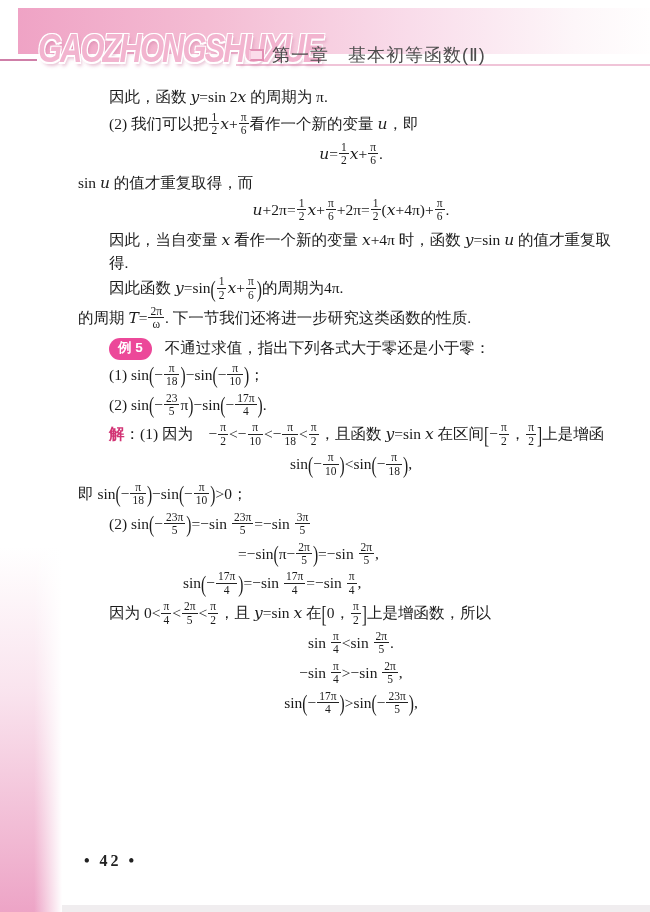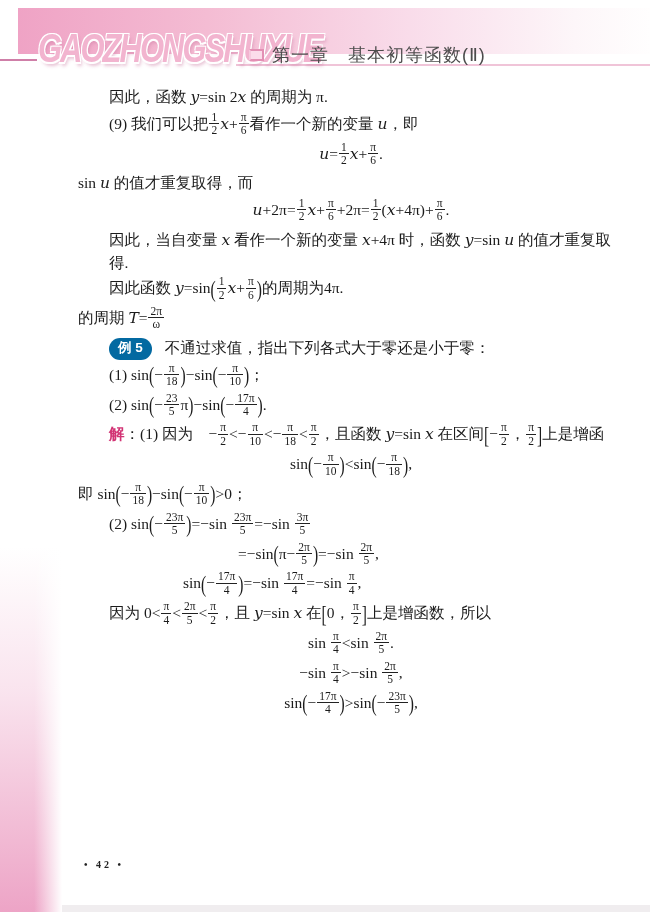--- a/index.html
+++ b/index.html
@@ -35,52 +35,52 @@
   .l-ind{padding-left:31px;}
   .l-ctr{text-align:center;}
   .tx{white-space:pre-wrap;}
   .iv{font-style:italic;font-family:"DejaVu Serif","Liberation Serif",serif;}
   .bv{font-weight:bold;}
   .sp{display:inline-block;transform:scaleY(1.45);transform-origin:center;vertical-align:-1px;}
   .frac{display:inline-block;vertical-align:middle;text-align:center;line-height:1.08;
         font-size:11.5px;margin:0 1px;position:relative;top:-2px;}
   .frac .fn{display:block;padding:0 2px;}
   .frac .fd{display:block;border-top:1px solid #222;padding:0 2px;}
-  .ex-badge{display:inline-block;background:#0369a1;color:#fff;border-radius:11px;
+  .ex-badge{display:inline-block;background:#ec4899;color:#fff;border-radius:11px;
         padding:1px 9px 2px;font-size:13.5px;font-weight:bold;
         font-family:"Liberation Sans","DejaVu Sans",sans-serif;margin-right:9px;vertical-align:1px;}
   .solve{color:#d23374;font-weight:bold;}
 
-  .page-number{position:absolute;left:84px;bottom:42px;font-size:10px;font-weight:bold;
+  .page-number{position:absolute;left:84px;bottom:42px;font-size:16px;font-weight:bold;
         letter-spacing:3px;color:#222;}
 </style>
 </head>
 <body>
 
 <div class="page">
 
   <div class="band"></div>
   <div class="rule-left"></div>
   <div class="rule-right"></div>
   <div class="watermark">GAOZHONGSHUXUE</div>
 
   <div class="chapter-row">
     <span class="chapter-icon"></span>
     <span class="chapter-title">第一章　基本初等函数(Ⅱ)</span>
   </div>
 
   <div class="content">
       <div class="line l-ind"><span class="tx">因此，函数 </span><span class="iv">y</span><span class="tx">=sin 2</span><span class="iv">x</span><span class="tx"> 的周期为 π.</span></div>
-      <div class="line l-ind"><span class="tx">(9) 我们可以把</span><span class="frac"><span class="fn">1</span><span class="fd">2</span></span><span class="iv">x</span><span class="tx">+</span><span class="frac"><span class="fn">π</span><span class="fd">6</span></span><span class="tx">看作一个新的变量 </span><span class="iv">u</span><span class="tx">，即</span></div>
+      <div class="line l-ind"><span class="tx">(2) 我们可以把</span><span class="frac"><span class="fn">1</span><span class="fd">2</span></span><span class="iv">x</span><span class="tx">+</span><span class="frac"><span class="fn">π</span><span class="fd">6</span></span><span class="tx">看作一个新的变量 </span><span class="iv">u</span><span class="tx">，即</span></div>
       <div class="line l-ctr"><span class="iv">u</span><span class="tx">=</span><span class="frac"><span class="fn">1</span><span class="fd">2</span></span><span class="iv">x</span><span class="tx">+</span><span class="frac"><span class="fn">π</span><span class="fd">6</span></span><span class="tx">.</span></div>
       <div class="line l-flush"><span class="tx">sin </span><span class="iv">u</span><span class="tx"> 的值才重复取得，而</span></div>
       <div class="line l-ctr"><span class="iv">u</span><span class="tx">+2π=</span><span class="frac"><span class="fn">1</span><span class="fd">2</span></span><span class="iv">x</span><span class="tx">+</span><span class="frac"><span class="fn">π</span><span class="fd">6</span></span><span class="tx">+2π=</span><span class="frac"><span class="fn">1</span><span class="fd">2</span></span><span class="tx">(</span><span class="iv">x</span><span class="tx">+4π)+</span><span class="frac"><span class="fn">π</span><span class="fd">6</span></span><span class="tx">.</span></div>
       <div class="line l-ind"><span class="tx">因此，当自变量 </span><span class="iv">x</span><span class="tx"> 看作一个新的变量 </span><span class="iv">x</span><span class="tx">+4π 时，函数 </span><span class="iv">y</span><span class="tx">=sin </span><span class="iv">u</span><span class="tx"> 的值才重复取得.</span></div>
       <div class="line l-ind"><span class="tx">因此函数 </span><span class="iv">y</span><span class="tx">=sin</span><span class="sp">(</span><span class="frac"><span class="fn">1</span><span class="fd">2</span></span><span class="iv">x</span><span class="tx">+</span><span class="frac"><span class="fn">π</span><span class="fd">6</span></span><span class="sp">)</span><span class="tx">的周期为4π.</span></div>
-      <div class="line l-flush"><span class="tx">的周期 </span><span class="iv">T</span><span class="tx">=</span><span class="frac"><span class="fn">2π</span><span class="fd">ω</span></span></div>
+      <div class="line l-flush"><span class="tx">的周期 </span><span class="iv">T</span><span class="tx">=</span><span class="frac"><span class="fn">2π</span><span class="fd">ω</span></span><span class="tx">. 下一节我们还将进一步研究这类函数的性质.</span></div>
       <div class="line l-ind"><span class="ex-badge">例 5</span><span class="tx"> 不通过求值，指出下列各式大于零还是小于零：</span></div>
       <div class="line l-ind"><span class="tx">(1) sin</span><span class="sp">(</span><span class="tx">−</span><span class="frac"><span class="fn">π</span><span class="fd">18</span></span><span class="sp">)</span><span class="tx">−sin</span><span class="sp">(</span><span class="tx">−</span><span class="frac"><span class="fn">π</span><span class="fd">10</span></span><span class="sp">)</span><span class="tx">；</span></div>
       <div class="line l-ind"><span class="tx">(2) sin</span><span class="sp">(</span><span class="tx">−</span><span class="frac"><span class="fn">23</span><span class="fd">5</span></span><span class="tx">π</span><span class="sp">)</span><span class="tx">−sin</span><span class="sp">(</span><span class="tx">−</span><span class="frac"><span class="fn">17π</span><span class="fd">4</span></span><span class="sp">)</span><span class="tx">.</span></div>
       <div class="line l-ind"><span class="solve">解</span><span class="tx">：(1) 因为　−</span><span class="frac"><span class="fn">π</span><span class="fd">2</span></span><span class="tx">&lt;−</span><span class="frac"><span class="fn">π</span><span class="fd">10</span></span><span class="tx">&lt;−</span><span class="frac"><span class="fn">π</span><span class="fd">18</span></span><span class="tx">&lt;</span><span class="frac"><span class="fn">π</span><span class="fd">2</span></span><span class="tx">，且函数 </span><span class="iv">y</span><span class="tx">=sin </span><span class="iv">x</span><span class="tx"> 在区间</span><span class="sp">[</span><span class="tx">−</span><span class="frac"><span class="fn">π</span><span class="fd">2</span></span><span class="tx">，</span><span class="frac"><span class="fn">π</span><span class="fd">2</span></span><span class="sp">]</span><span class="tx">上是增函</span></div>
       <div class="line l-ctr"><span class="tx">sin</span><span class="sp">(</span><span class="tx">−</span><span class="frac"><span class="fn">π</span><span class="fd">10</span></span><span class="sp">)</span><span class="tx">&lt;sin</span><span class="sp">(</span><span class="tx">−</span><span class="frac"><span class="fn">π</span><span class="fd">18</span></span><span class="sp">)</span><span class="tx">,</span></div>
       <div class="line l-flush"><span class="tx">即 sin</span><span class="sp">(</span><span class="tx">−</span><span class="frac"><span class="fn">π</span><span class="fd">18</span></span><span class="sp">)</span><span class="tx">−sin</span><span class="sp">(</span><span class="tx">−</span><span class="frac"><span class="fn">π</span><span class="fd">10</span></span><span class="sp">)</span><span class="tx">&gt;0；</span></div>
       <div class="line l-ind"><span class="tx">(2) sin</span><span class="sp">(</span><span class="tx">−</span><span class="frac"><span class="fn">23π</span><span class="fd">5</span></span><span class="sp">)</span><span class="tx">=−sin </span><span class="frac"><span class="fn">23π</span><span class="fd">5</span></span><span class="tx">=−sin </span><span class="frac"><span class="fn">3π</span><span class="fd">5</span></span></div>
       <div class="line l-off" style="padding-left: 160px;"><span class="tx">=−sin</span><span class="sp">(</span><span class="tx">π−</span><span class="frac"><span class="fn">2π</span><span class="fd">5</span></span><span class="sp">)</span><span class="tx">=−sin </span><span class="frac"><span class="fn">2π</span><span class="fd">5</span></span><span class="tx">,</span></div>
       <div class="line l-off" style="padding-left: 105px;"><span class="tx">sin</span><span class="sp">(</span><span class="tx">−</span><span class="frac"><span class="fn">17π</span><span class="fd">4</span></span><span class="sp">)</span><span class="tx">=−sin </span><span class="frac"><span class="fn">17π</span><span class="fd">4</span></span><span class="tx">=−sin </span><span class="frac"><span class="fn">π</span><span class="fd">4</span></span><span class="tx">,</span></div>
       <div class="line l-ind"><span class="tx">因为 0&lt;</span><span class="frac"><span class="fn">π</span><span class="fd">4</span></span><span class="tx">&lt;</span><span class="frac"><span class="fn">2π</span><span class="fd">5</span></span><span class="tx">&lt;</span><span class="frac"><span class="fn">π</span><span class="fd">2</span></span><span class="tx">，且 </span><span class="iv">y</span><span class="tx">=sin </span><span class="iv">x</span><span class="tx"> 在</span><span class="sp">[</span><span class="tx">0，</span><span class="frac"><span class="fn">π</span><span class="fd">2</span></span><span class="sp">]</span><span class="tx">上是增函数，所以</span></div>

